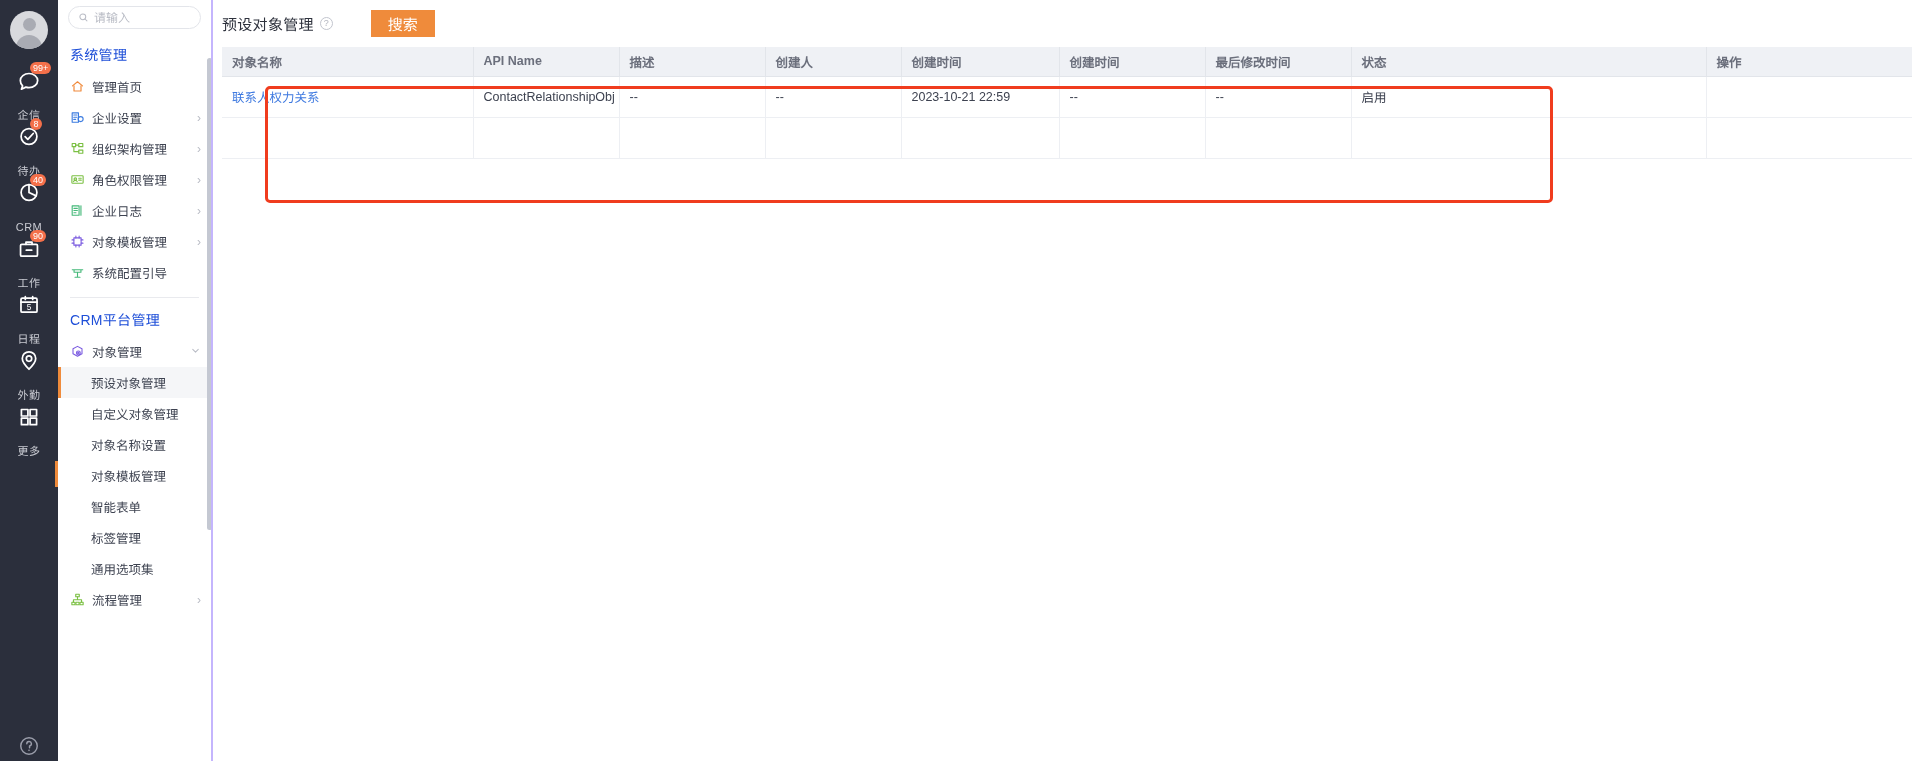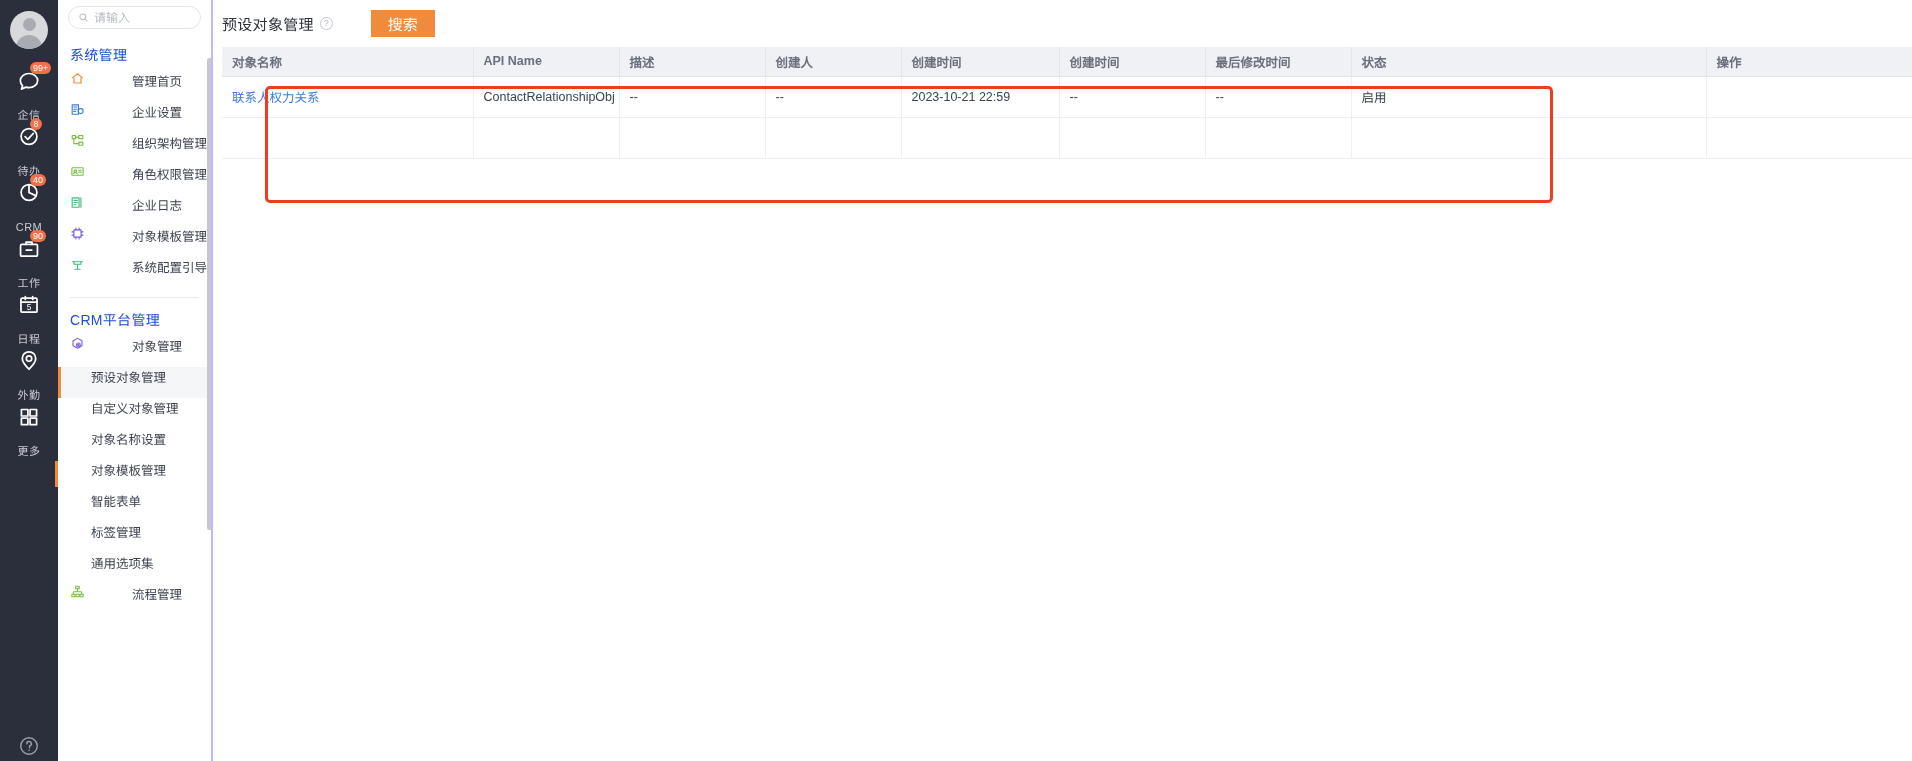--- a/index.html
+++ b/index.html
@@ -102,24 +102,24 @@
     font-family: "Liberation Sans", sans-serif;
   }
   .nav-search input::placeholder { color: #b9bcc5; }
 
   .nav-scroll { position: absolute; top: 33px; left: 0; right: 0; bottom: 0; }
   .nav-section {
     font-size: 14px; color: #1d4ed8; padding: 11px 0 7px 12px;
     letter-spacing: .3px;
   }
   .nav-row {
-    height: 31px; display: flex; 
+    height: 31px; display: flex; align-items: center;
     padding-left: 12px; padding-right: 10px;
     cursor: pointer; position: relative;
-    font-size: 12.5px; color: #3d4250; gap: 40px;
+    font-size: 12.5px; color: #3d4250;
   }
   .nav-row .nav-ico { width: 15px; height: 15px; flex: 0 0 15px; margin-right: 7px; }
   .nav-row .nav-ico svg { width: 15px; height: 15px; display:block; }
   .nav-row .nav-text { flex: 1 1 auto; white-space: nowrap; }
   .nav-row .chev {
     color: #b9bcc5; font-size: 12px; line-height: 1;
     margin-left: auto; flex: 0 0 auto;
   }
   .nav-row.sub { padding-left: 33px; font-size: 12.5px; color: #3d4250; height: 31px; }
   .nav-row.sub.active { background: #f5f6f8; }

